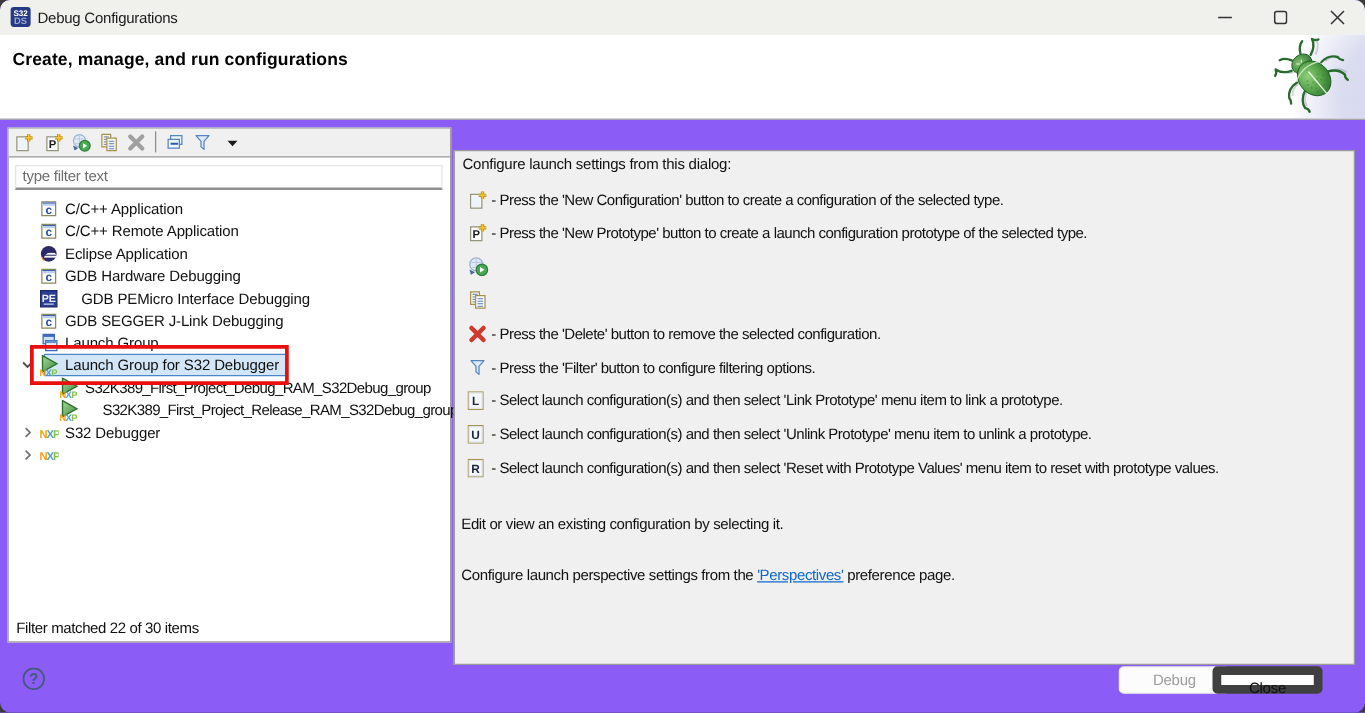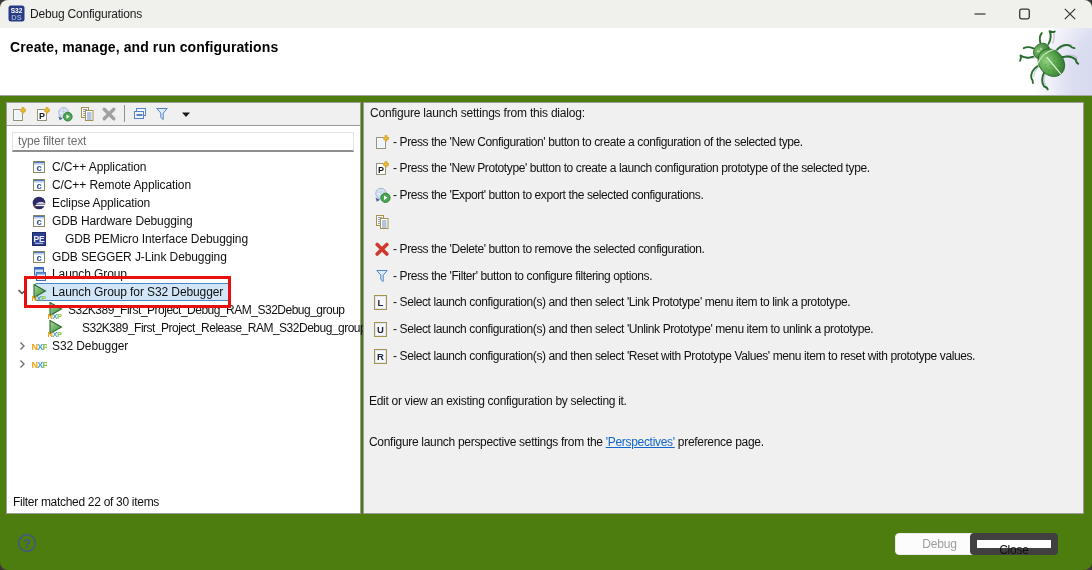--- a/index.html
+++ b/index.html
@@ -1,17 +1,17 @@
 <!DOCTYPE html>
 <html><head>
 <meta charset="utf-8">
 <style>
 html,body{margin:0;padding:0;}
 body{width:1092px;height:570px;background:#3a3a3a;font-family:"Liberation Sans",sans-serif;overflow:hidden;}
-.win{position:absolute;left:0;top:0;width:1092px;height:570px;background:#4d7c0f;border-radius:8px;overflow:hidden;}
+.win{position:absolute;left:0;top:0;width:1092px;height:570px;background:#8b5cf6;border-radius:8px;overflow:hidden;}
 .abs{position:absolute;}
 .titlebar{position:absolute;left:0;top:0;width:1092px;height:28px;background:#f0f1ec;}
 .title-txt{position:absolute;left:30px;top:0;height:28px;line-height:28px;font-size:12px;color:#1b1b1b;letter-spacing:-0.2px;}
 .header{position:absolute;left:0;top:28px;width:1092px;height:67px;background:#ffffff;}
 .headwash{position:absolute;right:0;top:0;width:115px;height:67px;background:radial-gradient(ellipse 118px 140px at 120% 78%, #d5d7ee 0%, #dadcf0 36%, rgba(255,255,255,0) 70%);}
 .headtitle{position:absolute;left:10px;top:11px;font-size:14px;font-weight:bold;color:#000;letter-spacing:0.1px;}
 .hsep{position:absolute;left:0;top:95px;width:1092px;height:1px;background:#a6a6a6;}
 .leftpanel{position:absolute;left:6px;top:102px;width:353px;height:410px;border:1px solid #9b9b9b;background:#fff;}
 .ltoolbar{position:absolute;left:0;top:0;width:353px;height:22px;background:#f0f0f0;border-bottom:1px solid #9b9b9b;}
 .tico{position:absolute;top:3px;width:16px;height:16px;}
@@ -19,21 +19,21 @@
 .filterbox{position:absolute;box-sizing:border-box;left:5px;top:29px;width:342px;height:20px;background:#fff;border:1px solid #e4e4e4;border-bottom:2px solid #8f8f8f;line-height:17px;color:#6e6e6e;font-size:12px;line-height:17px;padding-left:5px;letter-spacing:-0.2px;}
 .tree{position:absolute;left:0;top:55px;width:353px;height:320px;}
 .trow{position:absolute;left:0;width:352px;height:18px;font-size:12px;color:#101010;letter-spacing:-0.1px;white-space:nowrap;}
 .trow .lbl{position:absolute;top:0;height:18px;line-height:18px;}
 .trow.child{letter-spacing:-0.5px;}
 .trow svg.icon{position:absolute;top:1px;}
 .chev{position:absolute;top:3px;}
 .sel{position:absolute;left:28px;width:195px;height:18px;background:#d2e6f8;border:1px solid #4a86c8;box-sizing:border-box;border-radius:1px;}
 .redrect{position:absolute;box-sizing:border-box;left:17px;top:173px;width:207px;height:32px;border:3.5px solid #e90f0f;z-index:5;}
 .fstatus{position:absolute;left:6px;top:392px;font-size:12px;color:#101010;letter-spacing:-0.3px;}
-.rightpanel{position:absolute;left:363px;top:102px;width:719px;height:410px;border:1px solid #9b9b9b;background:#f0f0f0;}
+.rightpanel{position:absolute;left:363px;top:120px;width:719px;height:410px;border:1px solid #9b9b9b;background:#f0f0f0;}
 .rhead{position:absolute;left:6px;top:3px;font-size:12px;color:#101010;letter-spacing:-0.2px;}
 .rrow{position:absolute;left:10px;width:700px;height:16px;}
 .rrow svg{position:absolute;left:0;top:0;}
 .rrow .txt{position:absolute;left:19px;top:0;height:16px;line-height:16px;font-size:12px;color:#101010;letter-spacing:-0.4px;white-space:nowrap;}
 .rpar{position:absolute;left:5px;font-size:12px;color:#101010;letter-spacing:-0.3px;white-space:nowrap;}
 a.plink{color:#1166cc;text-decoration:underline;}
 .btn{position:absolute;top:533px;height:22px;box-sizing:border-box;border-radius:4px;font-size:12px;text-align:center;line-height:20px;letter-spacing:-0.2px;}
 .btn-debug{left:895px;width:89px;background:#fcfcfc;border:1px solid #ebebeb;color:#9d9d9d;}
 .btn-close{left:970px;width:88px;background:#fdfdfd;border:7px solid #404040;color:#0f0f0f;}
 .winbtn{position:absolute;top:0;height:28px;}
@@ -316,21 +316,20 @@
         <div class="txt">- Press the 'New Prototype' button to create a launch configuration prototype of the selected type.</div>
       </div>
 <div class="rrow" style="top:84.2px;">
         <svg width="17" height="16" viewBox="0 0 17 16">
 <circle cx="7" cy="6.5" r="5.2" fill="#dfe9f6" stroke="#9cb2cf"></circle>
 <path d="M2.2 5 h9.6 M7 1.4 v10.2 M3 9 h8" stroke="#b9c9e0" stroke-width="0.8" fill="none"></path>
 <path d="M1.5 10.5 l4.5 2.2 -3.2 2z" fill="#49699c"></path>
 <circle cx="11.5" cy="10.8" r="4.6" fill="#4aa852" stroke="#2f7d38"></circle>
 <path d="M10 8.6 v4.4 l3.6 -2.2z" fill="#fff"></path>
 </svg>
-        <div class="txt">- Press the 'Export' button to export the selected configurations.</div>
       </div>
 <div class="rrow" style="top:111px;">
         <svg width="16" height="16" viewBox="0 0 16 16">
 <rect x="2.5" y="1.5" width="7" height="10" fill="#fbf8ea" stroke="#a5924f"></rect>
 <path d="M4 3.5 h4 M4 5.5 h4 M4 7.5 h4 M4 9.5 h4" stroke="#7d96c3" stroke-width="0.9"></path>
 <rect x="6.5" y="4.5" width="7.5" height="10" fill="#ffffff" stroke="#a5924f"></rect>
 <path d="M8 7 h4.5 M8 9 h4.5 M8 11 h4.5 M8 13 h4.5" stroke="#5a7bbd" stroke-width="0.9"></path>
 </svg>
       </div>
 <div class="rrow" style="top:137.8px;">

